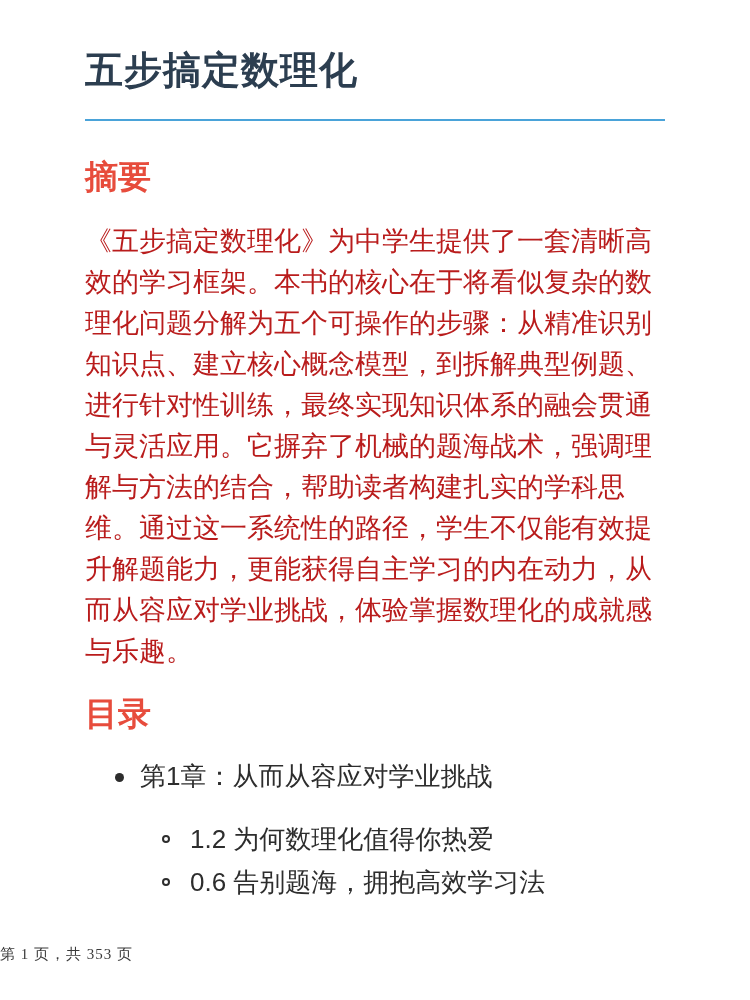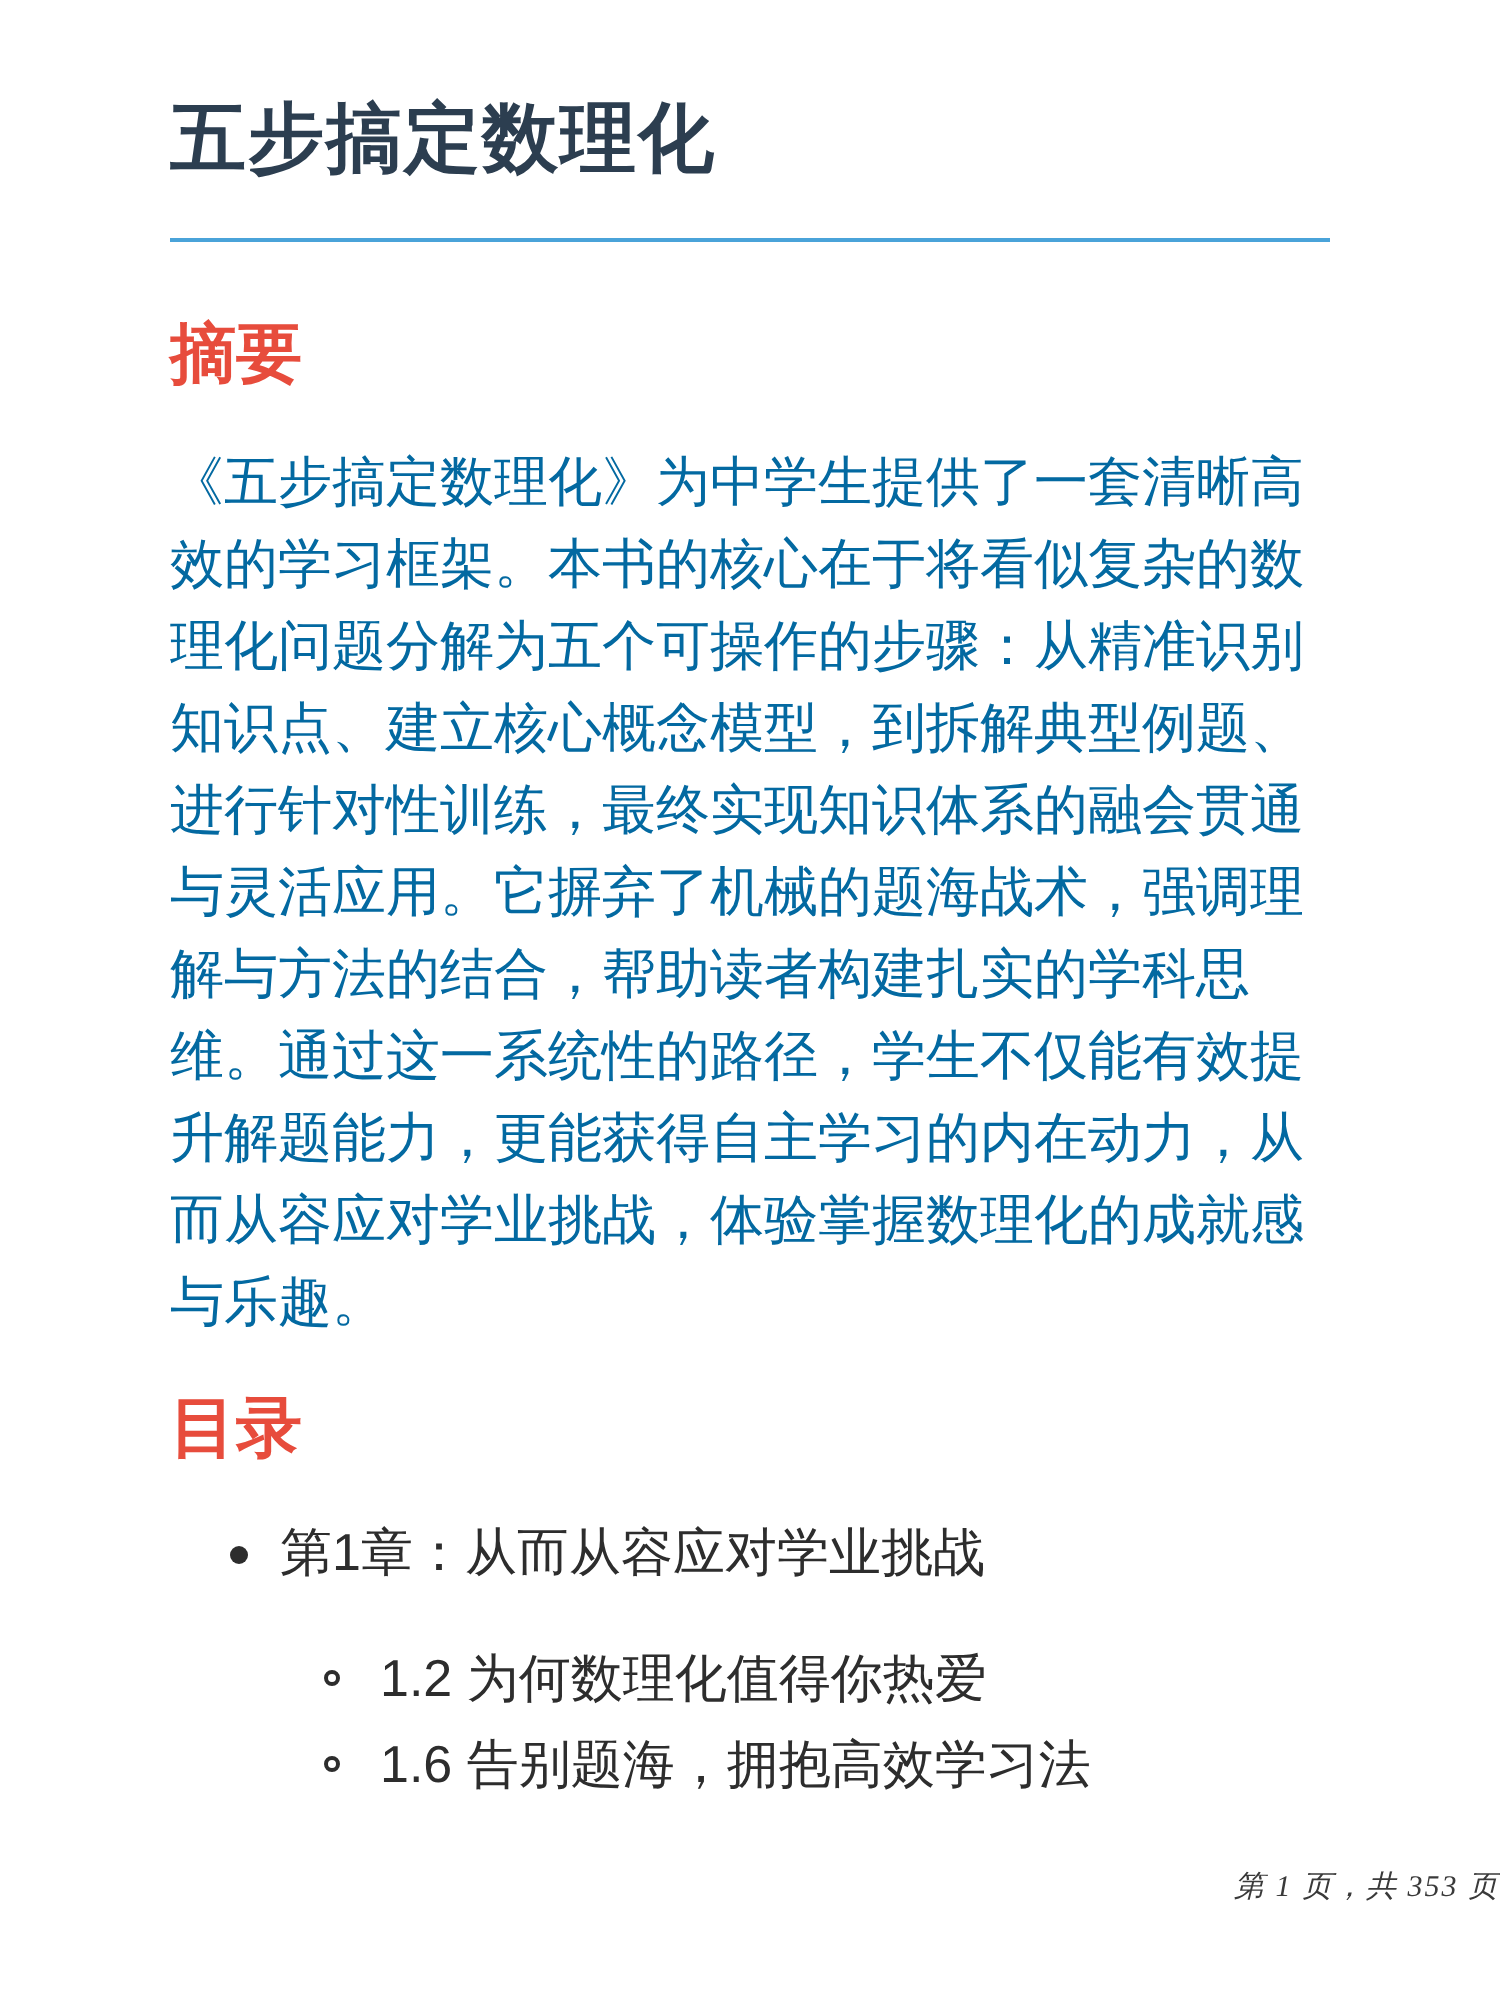--- a/index.html
+++ b/index.html
@@ -35,21 +35,21 @@
     line-height: 35px;
     font-weight: 700;
     color: #e74c3c;
   }
   .section-heading.toc-heading { margin-top: 24px; }
   .abstract-text {
     margin: 27px 0 0 0;
     font-size: 27px;
     line-height: 41px;
     font-weight: 400;
-    color: #0369a1;
+    color: #b91c1c;
     text-align: left;
   }
   ul.toc-list {
     list-style: none;
     margin: 0;
     padding: 0;
   }
   ul.toc-level1 { margin-top: 25px; }
   ul.toc-level2 { margin-top: 22px; }
   ul.toc-list li {
@@ -78,27 +78,26 @@
     height: 8px;
     border-radius: 50%;
     border: 2px solid #2d2d2d;
     background: transparent;
     box-sizing: border-box;
   }
   .page-footer {
     position: absolute;
     left: 0;
     right: 0;
-    bottom: 47px;
-    text-align: right;
+    bottom: 36px;
+    text-align: left;
     font-family: "Liberation Serif", "DejaVu Serif", serif;
     font-size: 15px;
     color: #3a3a3a;
     letter-spacing: 1px;
-    font-style: italic;
   }
 </style>
 </head>
 <body>
 
 <div class="page">
 
   <h1 class="doc-title">五步搞定数理化</h1>
 
   <hr class="title-rule">
@@ -116,19 +115,19 @@
     </li>
   </ul>
 
   <ul class="toc-list toc-level2">
     <li class="toc-item-l2">
       <span class="bullet-circle"></span>
       <span>1.2 为何数理化值得你热爱</span>
     </li>
     <li class="toc-item-l2">
       <span class="bullet-circle"></span>
-      <span>1.6 告别题海，拥抱高效学习法</span>
+      <span>0.6 告别题海，拥抱高效学习法</span>
     </li>
   </ul>
 
   <div class="page-footer">第 1 页，共 353 页</div>
 
 </div>
 
 </body></html>

